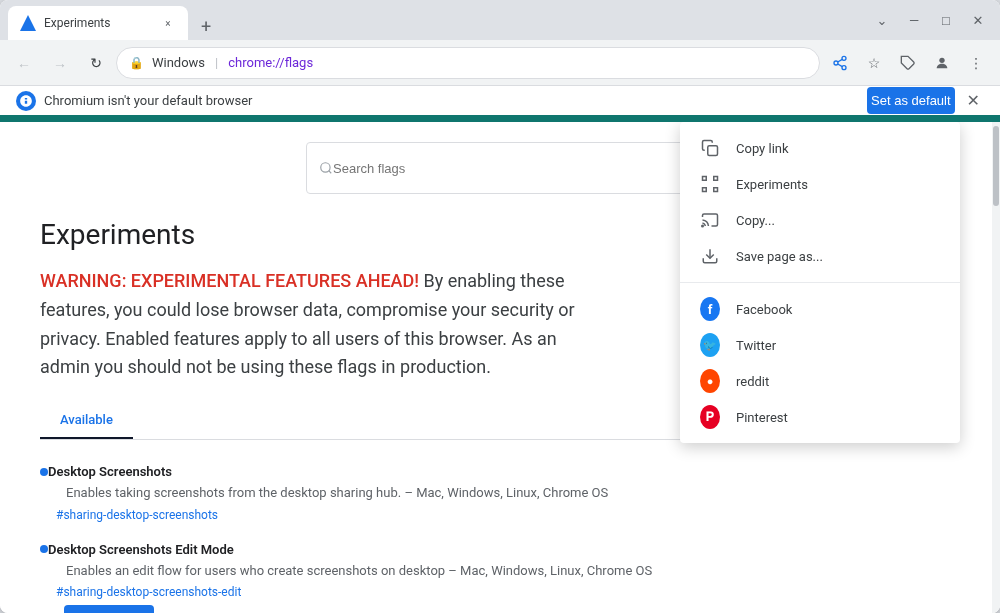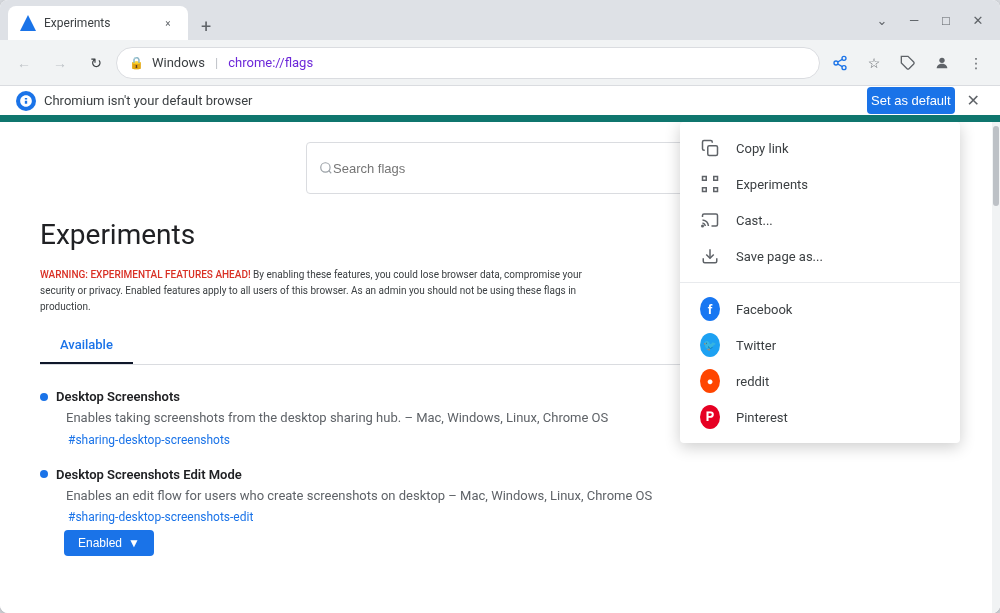--- a/index.html
+++ b/index.html
@@ -283,24 +283,24 @@
     }
 
     .page-title {
       font-size: 28px;
       font-weight: 400;
       color: #202124;
       margin-bottom: 16px;
     }
 
     .warning-text {
-      font-size: 10px;
+      font-size: 18px;
       line-height: 1.6;
       color: #3c4043;
-      margin-bottom: 12px;
+      margin-bottom: 20px;
       max-width: 560px;
     }
 
     .warning-highlight {
       color: #d93025;
       font-weight: 500;
     }
 
     .tabs-row {
       display: flex;
@@ -320,21 +320,20 @@
     .flag-item {
       margin-bottom: 20px;
     }
 
     .flag-name {
       font-size: 13px;
       font-weight: 600;
       color: #202124;
       display: flex;
       align-items: center;
-      gap: 8px;
       margin-bottom: 4px;
     }
 
     .flag-dot {
       width: 8px;
       height: 8px;
       background: #1a73e8;
       border-radius: 50%;
       flex-shrink: 0;
     }
@@ -343,21 +342,21 @@
       font-size: 13px;
       color: #5f6368;
       line-height: 1.5;
       margin-left: 26px;
       margin-bottom: 4px;
     }
 
     .flag-link {
       font-size: 12px;
       color: #1a73e8;
-      margin-left: 28px;
+      margin-left: 16px;
       text-decoration: none;
       cursor: pointer;
     }
 
     .flag-actions {
       margin-left: 24px;
       margin-top: 6px;
     }
 
     .enabled-btn {
@@ -636,21 +635,21 @@
         </div>
         <span>Experiments</span>
       </div>
       <div class="menu-item">
         <div class="menu-icon">
           <svg width="18" height="18" viewBox="0 0 24 24" fill="none" stroke="#5f6368" stroke-width="2">
             <path d="M2 16.1A5 5 0 015.9 20M2 12.05A9 9 0 019.95 20M2 8V6a2 2 0 012-2h16a2 2 0 012 2v12a2 2 0 01-2 2h-6"></path>
             <circle cx="2" cy="20" r="1" fill="#5f6368"></circle>
           </svg>
         </div>
-        <span>Cast...</span>
+        <span>Copy...</span>
       </div>
       <div class="menu-item">
         <div class="menu-icon">
           <svg width="18" height="18" viewBox="0 0 24 24" fill="none" stroke="#5f6368" stroke-width="2">
             <path d="M21 15v4a2 2 0 01-2 2H5a2 2 0 01-2-2v-4"></path>
               <polyline points="7 10 12 15 17 10"></polyline>
               <line x1="12" y1="15" x2="12" y2="3"></line>
           </svg>
         </div>
         <span>Save page as...</span>

